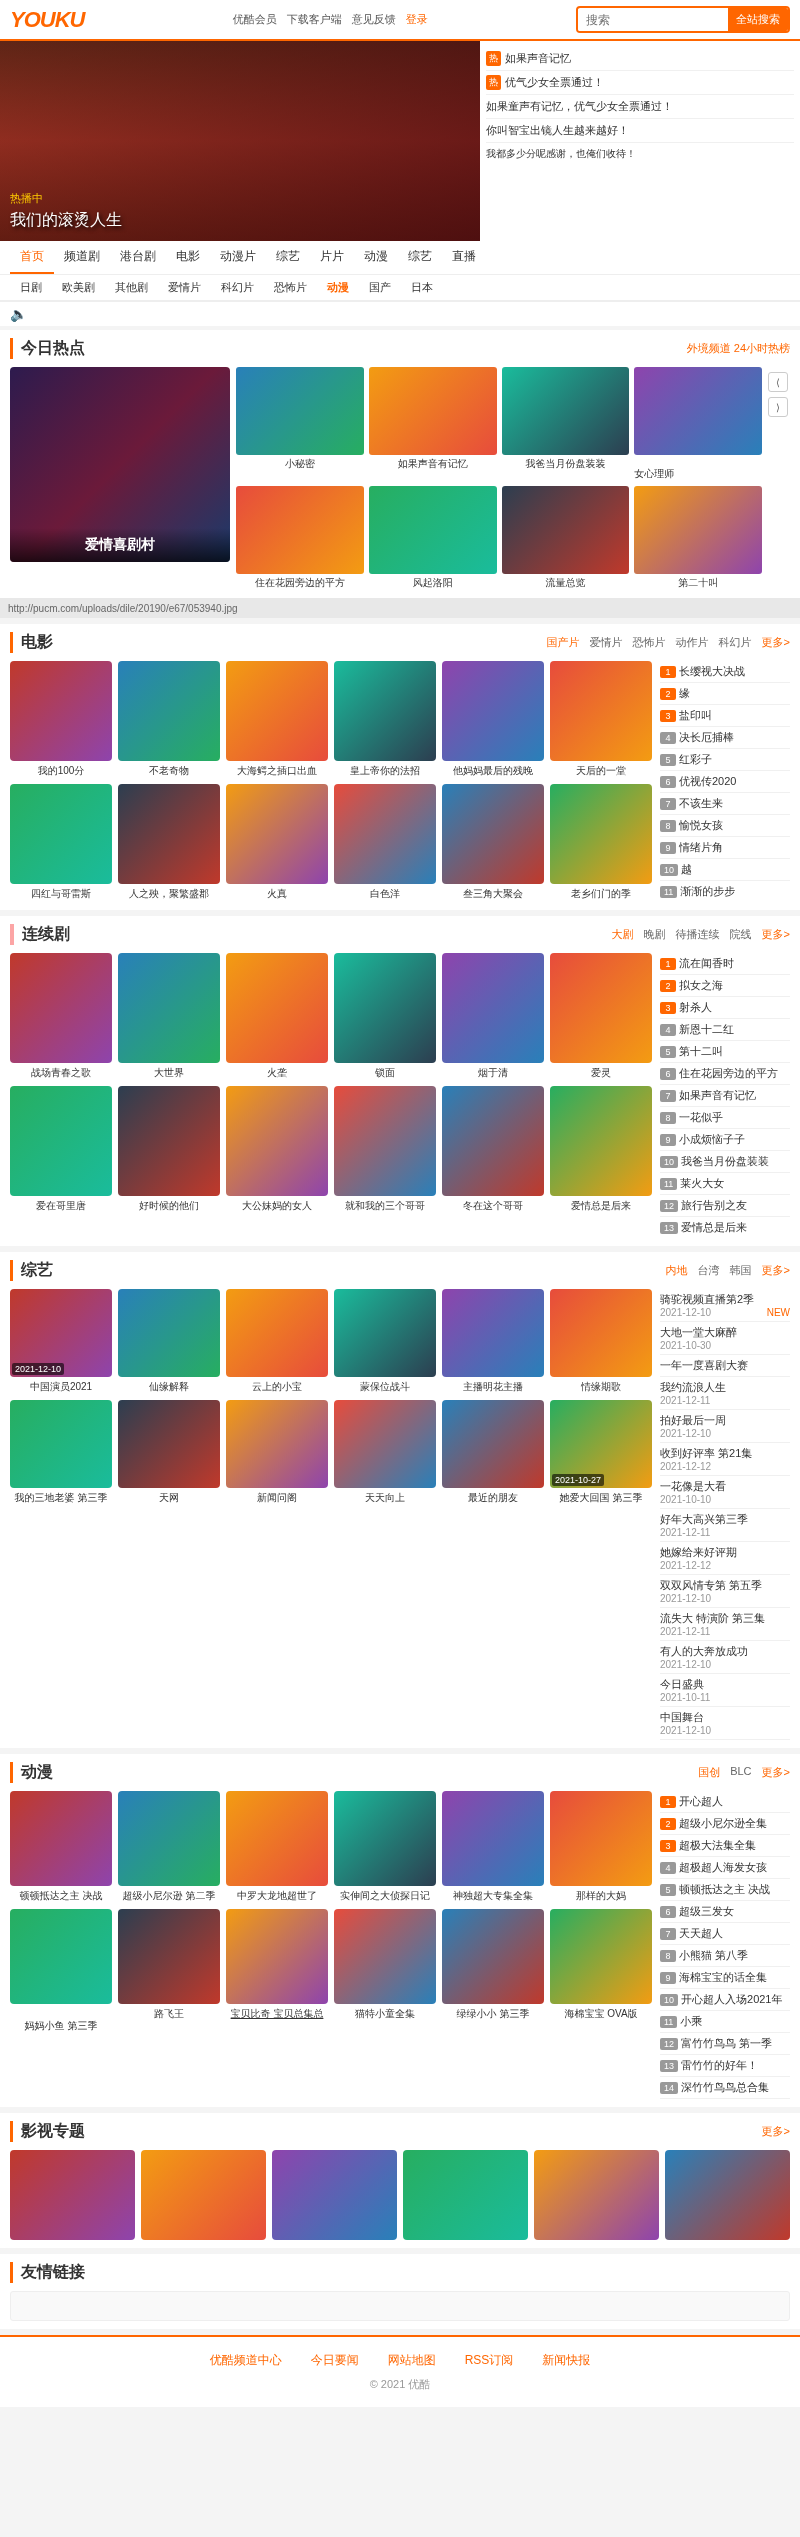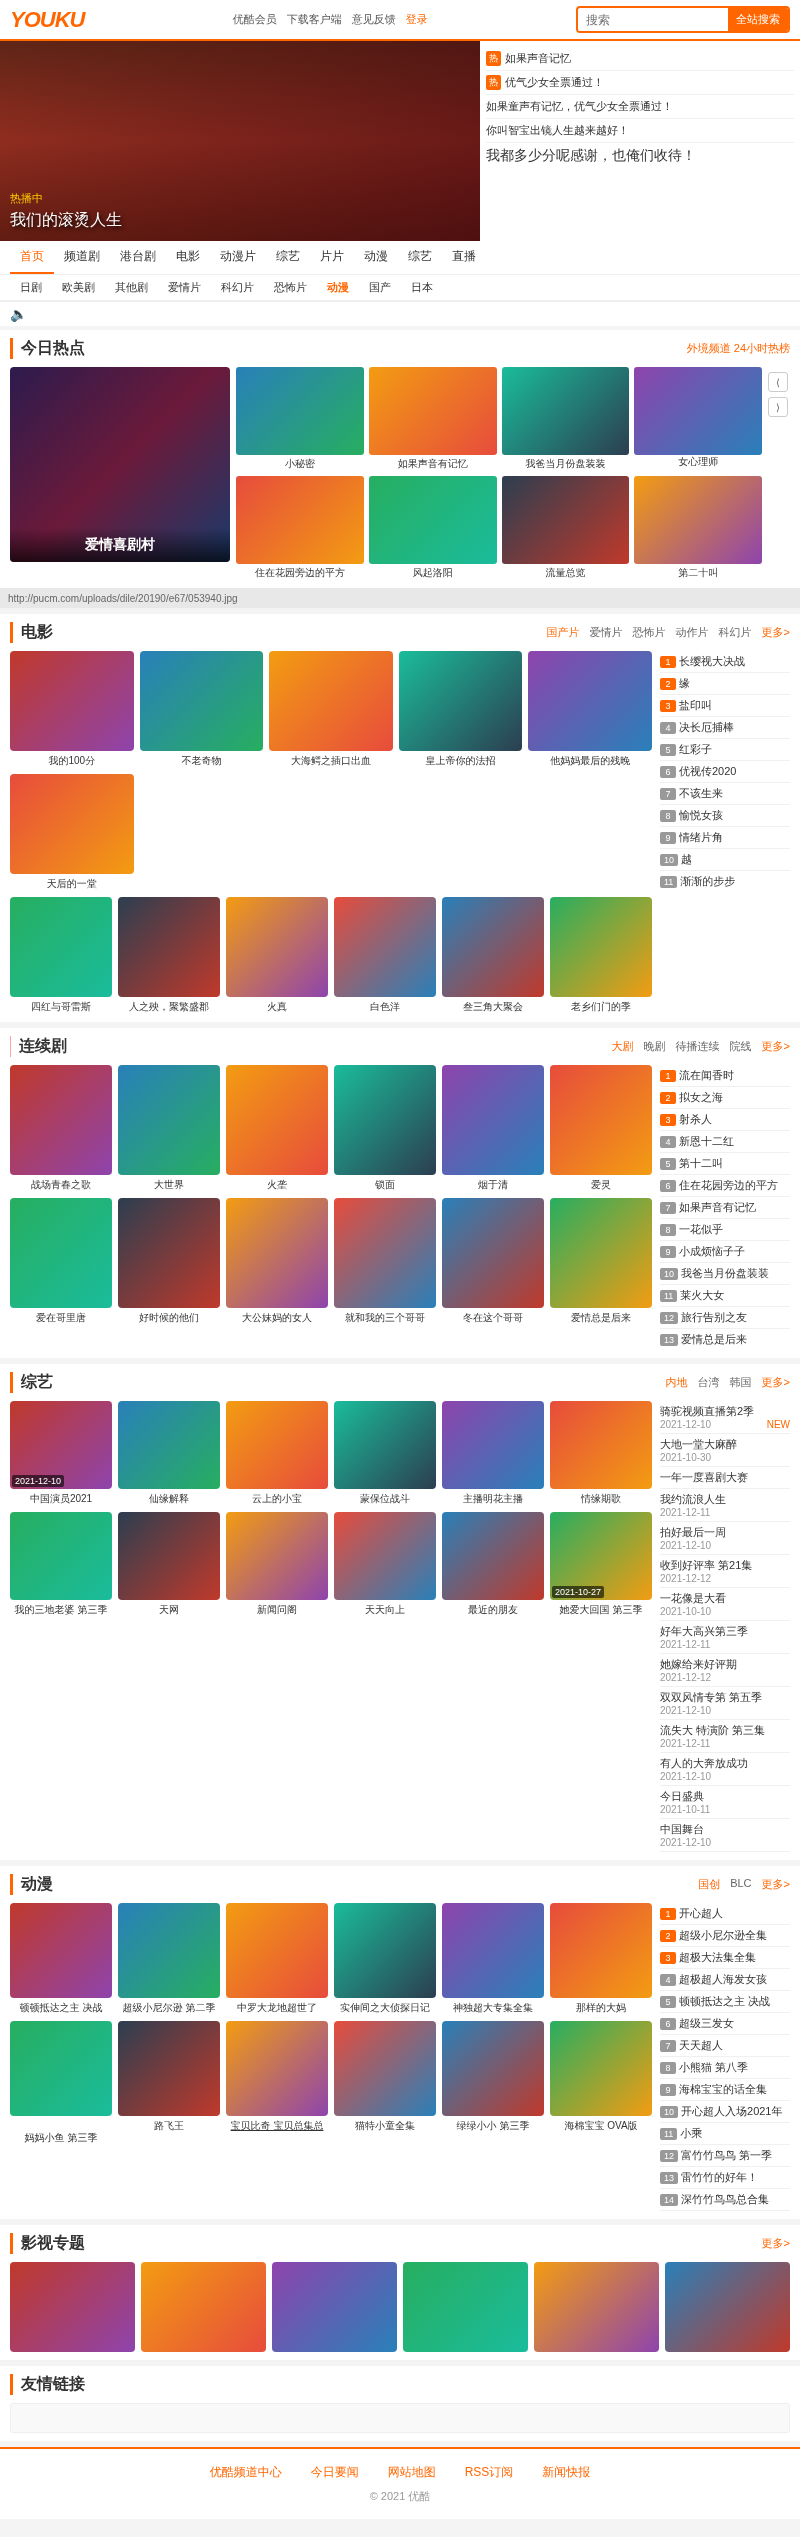--- a/index.html
+++ b/index.html
@@ -54,21 +54,21 @@
     <div style="display:flex;align-items:center;padding:4px 0;border-bottom:1px solid #f0f0f0;font-size:11px;cursor:pointer;">
       <span style="background:#f60;color:#fff;font-size:9px;padding:1px 3px;border-radius:2px;margin-right:4px;">热</span>
       <span>优气少女全票通过！</span>
     </div>
     <div style="display:flex;align-items:center;padding:4px 0;border-bottom:1px solid #f0f0f0;font-size:11px;cursor:pointer;">
       <span>如果童声有记忆，优气少女全票通过！</span>
     </div>
     <div style="display:flex;align-items:center;padding:4px 0;border-bottom:1px solid #f0f0f0;font-size:11px;cursor:pointer;">
       <span>你叫智宝出镜人生越来越好！</span>
     </div>
-    <div style="display:flex;align-items:flex-start;padding:4px 0;font-size:14px;cursor:pointer;">
+    <div style="display:flex;align-items:flex-start;padding:4px 0;font-size:10px;cursor:pointer;">
       <span>我都多少分呢感谢，也俺们收待！</span>
     </div>
   </div>
 </div>
 
 <div style="background:#fff;display:flex;padding:0 10px;border-bottom:1px solid #eee;flex-wrap:wrap;">
   <span style="padding:7px 10px;cursor:pointer;font-size:12px;color:#f60;border-bottom:2px solid #f60;">首页</span>
   <span style="padding:7px 10px;cursor:pointer;font-size:12px;color:#333;">频道剧</span>
   <span style="padding:7px 10px;cursor:pointer;font-size:12px;color:#333;">港台剧</span>
   <span style="padding:7px 10px;cursor:pointer;font-size:12px;color:#333;">电影</span>
@@ -115,21 +115,21 @@
       <div style="cursor:pointer;">
         <div style="height:88px;border-radius:3px;" class="c3"></div>
         <div style="font-size:10px;margin-top:2px;text-align:center;overflow:hidden;white-space:nowrap;text-overflow:ellipsis;">如果声音有记忆</div>
       </div>
       <div style="cursor:pointer;">
         <div style="height:88px;border-radius:3px;" class="c4"></div>
         <div style="font-size:10px;margin-top:2px;text-align:center;overflow:hidden;white-space:nowrap;text-overflow:ellipsis;">我爸当月份盘装装</div>
       </div>
       <div style="cursor:pointer;">
         <div style="height:88px;border-radius:3px;" class="c5"></div>
-        <div style="font-size:10px;margin-top:0;text-align:center;overflow:hidden;white-space:nowrap;text-overflow:ellipsis;">女心理师</div>
+        <div style="font-size:10px;margin-top:12px;text-align:left;overflow:hidden;white-space:nowrap;text-overflow:ellipsis;">女心理师</div>
       </div>
       <div style="cursor:pointer;">
         <div style="height:88px;border-radius:3px;" class="c6"></div>
         <div style="font-size:10px;margin-top:2px;text-align:center;overflow:hidden;white-space:nowrap;text-overflow:ellipsis;">住在花园旁边的平方</div>
       </div>
       <div style="cursor:pointer;">
         <div style="height:88px;border-radius:3px;" class="c7"></div>
         <div style="font-size:10px;margin-top:2px;text-align:center;overflow:hidden;white-space:nowrap;text-overflow:ellipsis;">风起洛阳</div>
       </div>
       <div style="cursor:pointer;">
@@ -159,21 +159,21 @@
       <span style="color:#f60;cursor:pointer;">国产片</span>
       <span style="color:#666;cursor:pointer;">爱情片</span>
       <span style="color:#666;cursor:pointer;">恐怖片</span>
       <span style="color:#666;cursor:pointer;">动作片</span>
       <span style="color:#666;cursor:pointer;">科幻片</span>
       <span style="color:#f60;cursor:pointer;">更多&gt;</span>
     </div>
   </div>
   <div style="display:flex;gap:8px;">
     <div style="flex:1;">
-      <div style="display:grid;grid-template-columns:repeat(5,1fr);gap:6px;margin-bottom:6px;">
+      <div style="display:grid;grid-template-columns:repeat(6,1fr);gap:6px;margin-bottom:6px;">
         <div style="cursor:pointer;">
             <div style="height:100px;border-radius:4px;" class="c1"></div>
             <div style="font-size:10px;margin-top:3px;text-align:center;overflow:hidden;white-space:nowrap;text-overflow:ellipsis;">我的100分</div>
           </div>
         <div style="cursor:pointer;">
             <div style="height:100px;border-radius:4px;" class="c2"></div>
             <div style="font-size:10px;margin-top:3px;text-align:center;overflow:hidden;white-space:nowrap;text-overflow:ellipsis;">不老奇物</div>
           </div>
         <div style="cursor:pointer;">
             <div style="height:100px;border-radius:4px;" class="c3"></div>
@@ -265,21 +265,21 @@
             <span style="background:#999;color:#fff;font-size:9px;padding:1px 4px;border-radius:2px;min-width:16px;text-align:center;">11</span>
             <span>渐渐的步步</span>
           </li>
       </ul>
     </div>
   </div>
 </div>
 
 <div style="background:#fff;margin:6px 0 0 0;padding:8px 10px;">
   <div style="display:flex;align-items:center;justify-content:space-between;margin-bottom:8px;">
-    <div style="font-size:16px;font-weight:bold;color:#333;border-left:1px solid #fca5a5;padding-left:8px;">连续剧</div>
+    <div style="font-size:16px;font-weight:bold;color:#333;border-left:4px solid #fca5a5;padding-left:8px;">连续剧</div>
     <div style="display:flex;gap:10px;font-size:11px;">
       <span style="color:#f60;cursor:pointer;">大剧</span>
       <span style="color:#666;cursor:pointer;">晚剧</span>
       <span style="color:#666;cursor:pointer;">待播连续</span>
       <span style="color:#666;cursor:pointer;">院线</span>
       <span style="color:#f60;cursor:pointer;">更多&gt;</span>
     </div>
   </div>
   <div style="display:flex;gap:8px;">
     <div style="flex:1;">

